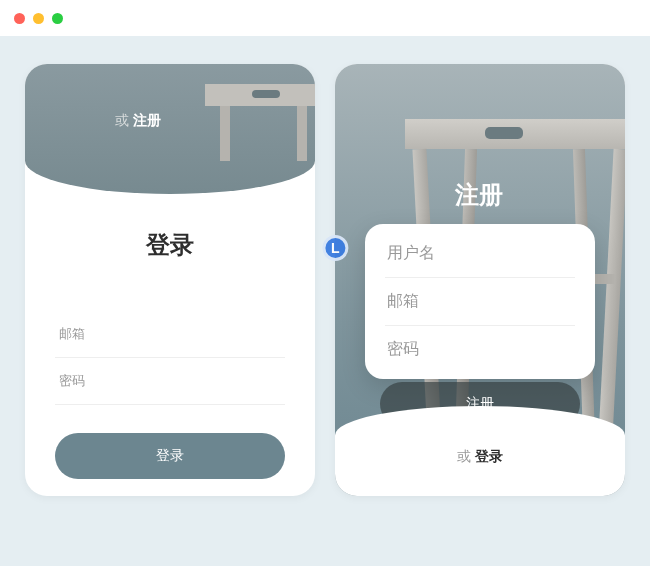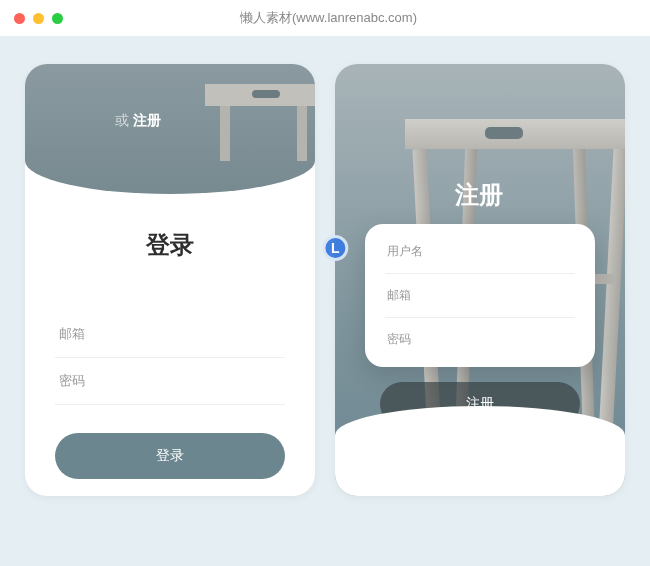--- a/index.html
+++ b/index.html
@@ -141,21 +141,21 @@
     .reg-form {
       position: absolute;
       left: 30px;
       top: 160px;
       width: 230px;
       background: #fff;
       border-radius: 18px;
       box-shadow: 0 8px 24px rgba(0,0,0,0.15);
       padding: 6px 20px;
     }
-    .reg-form .input-row { padding: 13px 2px; font-size: 12px; }
+    .reg-form .input-row { padding: 13px 2px; font-size: 16px; }
     .reg-form .input-row:last-child { border-bottom: none; }
     .reg-btn {
       position: absolute;
       left: 45px;
       top: 318px;
       width: 200px;
       background: rgba(50,60,62,0.65);
       color: #fff;
       text-align: center;
       padding: 13px;
@@ -182,21 +182,20 @@
     }
     .or-login .strong { color: #2e2e2e; font-weight: 700; }
   </style>
 </head>
 <body>
 
 <div class="browser-bar">
   <div class="dot red"></div>
   <div class="dot yellow"></div>
   <div class="dot green"></div>
-  <div class="browser-title">懒人素材(www.lanrenabc.com)</div>
 </div>
 
 <div class="stage">
 
   <div class="card">
     <div class="login-top">
       <div class="stool-corner">
         <div class="seat"></div>
           <div class="handle"></div>
           <div class="leg1"></div>
@@ -228,19 +227,22 @@
       </div>
     </div>
     <div class="reg-title">注册</div>
     <div class="reg-form">
       <div class="input-row">用户名</div>
       <div class="input-row">邮箱</div>
       <div class="input-row">密码</div>
     </div>
     <div class="reg-btn">注册</div>
     <div class="reg-bottom-curve"></div>
+    <div class="or-login">
+      <span>或 </span><span class="strong">登录</span>
+    </div>
   </div>
 
 </div>
 
 <div class="watermark">
   <div class="wm-icon">L</div>
 </div>
 
 </body></html>

